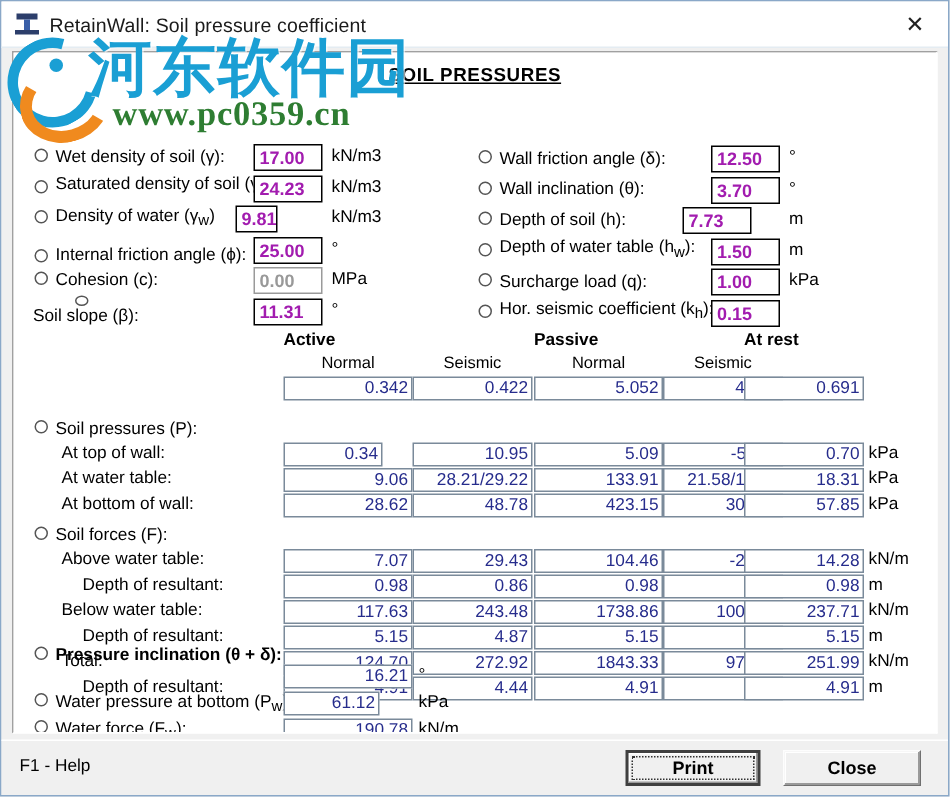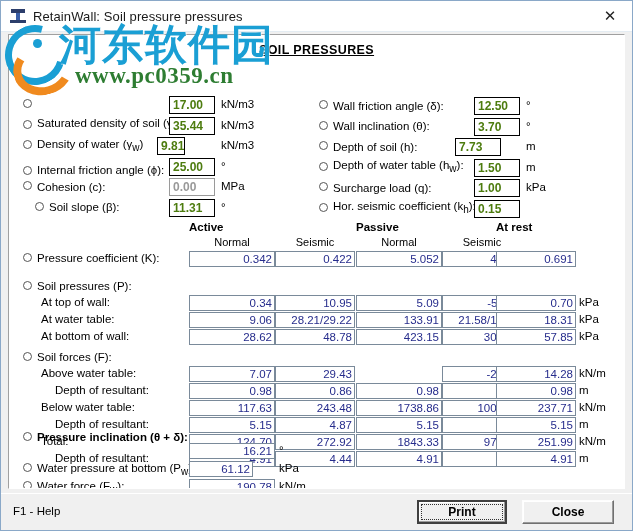--- a/index.html
+++ b/index.html
@@ -113,21 +113,21 @@
     vertical-align:middle;position:relative;top:-1px;
   }
   .lbl{font-size:11.5px;color:#000;white-space:nowrap;}
   .sub{font-size:10px;vertical-align:sub;}
   
   .row{position:absolute;height:19px;display:flex;align-items:center;}
   .field{
     box-sizing:border-box;height:18px;
     border:1px solid #000;background:#fff;
     font-family:"Liberation Sans", sans-serif;
-    font-size:12px;font-weight:bold;color:#4d7c0f;
+    font-size:12px;font-weight:bold;color:#a21caf;
     padding:0 3px;line-height:16px;
     display:flex;align-items:center;
   }
   .field.disabled{color:#999;border-color:#9a9a9a;}
   
   .grp-head{
     position:absolute;font-size:11.5px;font-weight:bold;text-align:left;
   }
   .sub-head{
     position:absolute;font-size:11px;text-align:center;
@@ -174,60 +174,61 @@
 <body>
 
 <div class="window">
 
   <div class="titlebar">
     <div class="app-icon">
       <div class="cap"></div>
         <div class="stem"></div>
         <div class="pedestal"></div>
     </div>
-    <div class="title-text">RetainWall: Soil pressure pressures</div>
+    <div class="title-text">RetainWall: Soil pressure coefficient</div>
     <div class="close-btn">✕</div>
   </div>
 
   <div class="client">
     <div class="panel">
       <div class="inner" id="inner">
 
         <div class="section-title">SOIL PRESSURES</div>
 
       <div class="row" style="left: 14px; top: 60px;">
             <span class="bullet"></span>
+            <span class="lbl">Wet density of soil (γ):</span>
           </div>
           <div class="field" style="position: absolute; left: 160px; top: 61px; width: 46px;">17.00</div>
           <div class="rowunit" style="left: 212px; top: 63px; position: absolute;">kN/m3</div>
           <div class="row" style="left: 14px; top: 80.5px;">
             <span class="bullet"></span>
             <span class="lbl">Saturated density of soil (γ<span class="sub">s</span>):</span>
           </div>
-          <div class="field" style="position: absolute; left: 160px; top: 81.5px; width: 46px;">35.44</div>
+          <div class="field" style="position: absolute; left: 160px; top: 81.5px; width: 46px;">24.23</div>
           <div class="rowunit" style="left: 212px; top: 83.5px; position: absolute;">kN/m3</div>
           <div class="row" style="left: 14px; top: 101px;">
             <span class="bullet"></span>
             <span class="lbl">Density of water (γ<span class="sub">w</span>)</span>
           </div>
           <div class="field" style="position: absolute; left: 148px; top: 102px; width: 28px; text-align: right;">9.81</div>
           <div class="rowunit" style="left: 212px; top: 104px; position: absolute;">kN/m3</div>
           <div class="row" style="left: 14px; top: 121.5px; align-items: flex-end;">
             <span class="bullet"></span>
             <span class="lbl">Internal friction angle (ϕ):</span>
           </div>
           <div class="field" style="position: absolute; left: 160px; top: 122.5px; width: 46px;">25.00</div>
           <div class="rowunit" style="left: 212px; top: 124.5px; position: absolute;">°</div>
           <div class="row" style="left: 14px; top: 142px;">
             <span class="bullet"></span>
             <span class="lbl">Cohesion (c):</span>
           </div>
           <div class="field disabled" style="position: absolute; left: 160px; top: 143px; width: 46px;">0.00</div>
           <div class="rowunit" style="left: 212px; top: 145px; position: absolute;">MPa</div>
-          <div class="row" style="left: 26px; top: 162.5px;">
+          <div class="row" style="left: 13px; top: 162.5px; flex-direction: column;">
             <span class="bullet"></span>
             <span class="lbl">Soil slope (β):</span>
           </div>
           <div class="field" style="position: absolute; left: 160px; top: 163.5px; width: 46px;">11.31</div>
           <div class="rowunit" style="left: 212px; top: 165.5px; position: absolute;">°</div>
           <div class="row" style="left: 310px; top: 61px;">
             <span class="bullet"></span>
             <span class="lbl">Wall friction angle (δ):</span>
           </div>
           <div class="field" style="position: absolute; left: 465px; top: 62px; width: 46px;">12.50</div>
@@ -261,29 +262,28 @@
             <span class="lbl">Hor. seismic coefficient (k<span class="sub">h</span>):</span>
           </div>
           <div class="field" style="position: absolute; left: 465px; top: 164.5px; width: 46px;">0.15</div>
           <div class="grp-head" style="left: 180px; top: 186px; width: 166px;">Active</div>
           <div class="grp-head" style="left: 347px; top: 186px; width: 166px;">Passive</div>
           <div class="grp-head" style="left: 487px; top: 186px; width: 80px;">At rest</div>
           <div class="sub-head" style="left: 180px; top: 201px; width: 86px;">Normal</div>
           <div class="sub-head" style="left: 266px; top: 201px; width: 80px;">Seismic</div>
           <div class="sub-head" style="left: 347px; top: 201px; width: 86px;">Normal</div>
           <div class="sub-head" style="left: 433px; top: 201px; width: 80px;">Seismic</div>
-          <div class="rowlabel" style="left: 14px; top: 217px;"><span class="bullet"></span><span>Pressure coefficient (K):</span></div>
           <div class="out" style="left: 180px; top: 216px; width: 86px;">0.342</div>
           <div class="out" style="left: 266px; top: 216px; width: 80px;">0.422</div>
           <div class="out" style="left: 347px; top: 216px; width: 86px;">5.052</div>
           <div class="out" style="left: 433px; top: 216px; width: 80px;">4.579</div>
           <div class="out" style="left: 487px; top: 216px; width: 80px;">0.691</div>
           <div class="rowlabel" style="left: 14px; top: 245px;"><span class="bullet"></span><span>Soil pressures (P):</span></div>
           <div class="rowlabel" style="left: 32px; top: 261px;">At top of wall:</div>
-          <div class="out" style="left: 180px; top: 260px; width: 86px;">0.34</div>
+          <div class="out" style="left: 180px; top: 260px; width: 66px;">0.34</div>
           <div class="out" style="left: 266px; top: 260px; width: 80px;">10.95</div>
           <div class="out" style="left: 347px; top: 260px; width: 86px;">5.09</div>
           <div class="out" style="left: 433px; top: 260px; width: 80px;">-57.11</div>
           <div class="out" style="left: 487px; top: 260px; width: 80px;">0.70</div>
           <div class="rowunit" style="left: 570px; top: 261px;">kPa</div>
           <div class="rowlabel" style="left: 32px; top: 278px;">At water table:</div>
           <div class="out" style="left: 180px; top: 277px; width: 86px;">9.06</div>
           <div class="out" style="left: 266px; top: 277px; width: 80px;">28.21/29.22</div>
           <div class="out" style="left: 347px; top: 277px; width: 86px;">133.91</div>
           <div class="out" style="left: 433px; top: 277px; width: 80px;">21.58/15.68</div>
@@ -293,20 +293,21 @@
           <div class="out" style="left: 180px; top: 294px; width: 86px;">28.62</div>
           <div class="out" style="left: 266px; top: 294px; width: 80px;">48.78</div>
           <div class="out" style="left: 347px; top: 294px; width: 86px;">423.15</div>
           <div class="out" style="left: 433px; top: 294px; width: 80px;">304.92</div>
           <div class="out" style="left: 487px; top: 294px; width: 80px;">57.85</div>
           <div class="rowunit" style="left: 570px; top: 295px;">kPa</div>
           <div class="rowlabel" style="left: 14px; top: 316px;"><span class="bullet"></span><span>Soil forces (F):</span></div>
           <div class="rowlabel" style="left: 32px; top: 332px;">Above water table:</div>
           <div class="out" style="left: 180px; top: 331px; width: 86px;">7.07</div>
           <div class="out" style="left: 266px; top: 331px; width: 80px;">29.43</div>
+          <div class="out" style="left: 347px; top: 331px; width: 86px;">104.46</div>
           <div class="out" style="left: 433px; top: 331px; width: 80px;">-26.71</div>
           <div class="out" style="left: 487px; top: 331px; width: 80px;">14.28</div>
           <div class="rowunit" style="left: 570px; top: 332px;">kN/m</div>
           <div class="rowlabel" style="left: 46px; top: 349px;">Depth of resultant:</div>
           <div class="out" style="left: 180px; top: 348px; width: 86px;">0.98</div>
           <div class="out" style="left: 266px; top: 348px; width: 80px;">0.86</div>
           <div class="out" style="left: 347px; top: 348px; width: 86px;">0.98</div>
           <div class="out" style="left: 433px; top: 348px; width: 80px;">0.20</div>
           <div class="out" style="left: 487px; top: 348px; width: 80px;">0.98</div>
           <div class="rowunit" style="left: 570px; top: 349px;">m</div>

